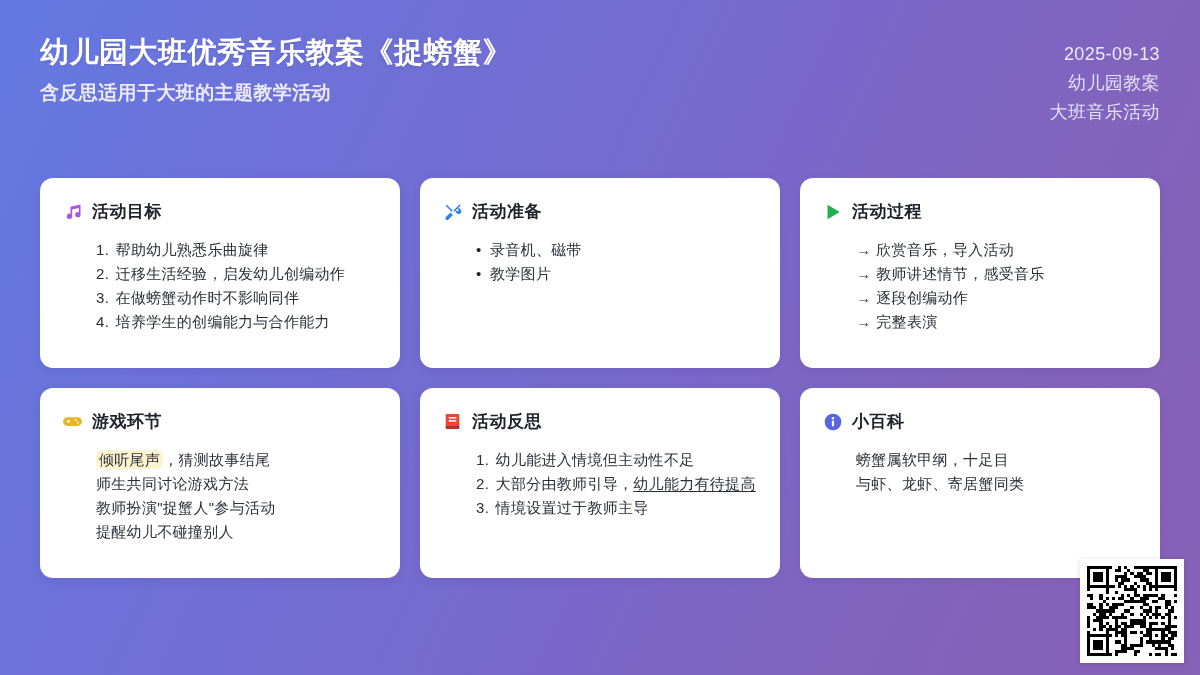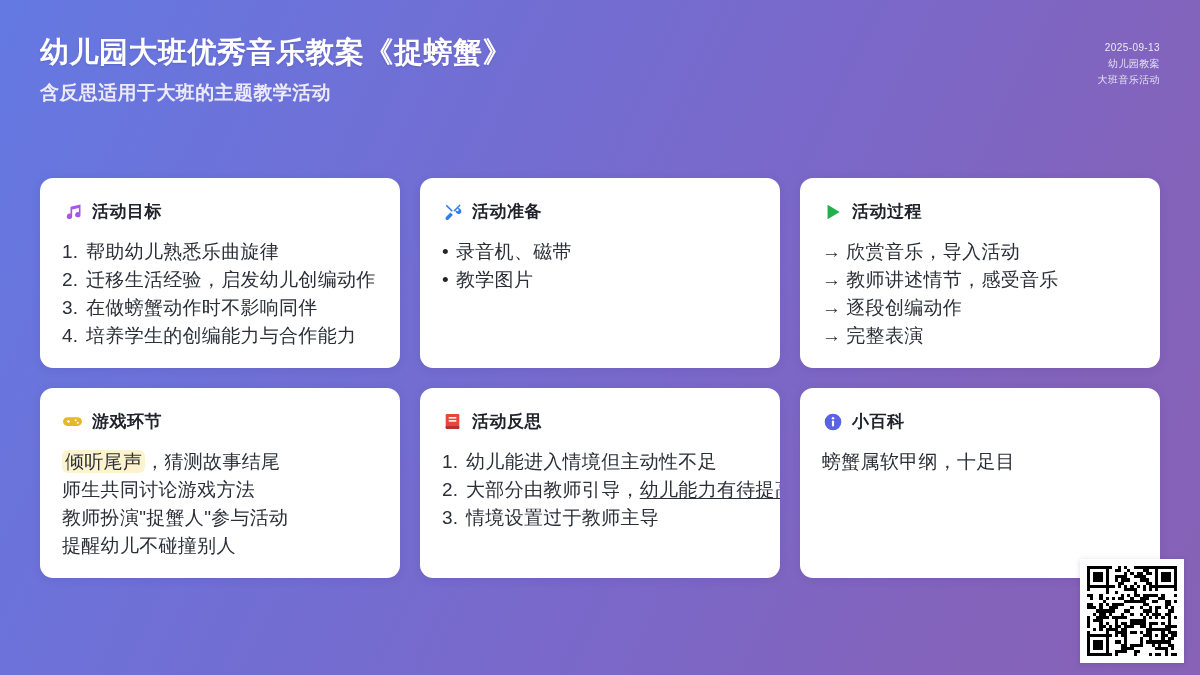--- a/index.html
+++ b/index.html
@@ -38,21 +38,21 @@
     margin-top:8px;
     letter-spacing:0.4px;
   }
   .header-right {
     position:absolute;
     right:40px; top:40px;
     text-align:right;
   }
   .meta-line {
     color:#e3e0f6;
-    font-size:10px;
+    font-size:18px;
     line-height:1.62;
     letter-spacing:0.4px;
   }
   .meta-line.meta-date { color:#eceaf9; }
 
   
   .grid {
     position:absolute;
     left:40px; top:178px;
     width:927px;
@@ -86,26 +86,27 @@
   .card-icon svg { display:block; }
   .card-title {
     font-size:17px;
     font-weight:600;
     color:#20232b;
     letter-spacing:0.5px;
   }
 
   .card-body { }
   .line {
-    font-size:19px;
+    font-size:15px;
     color:#2c2f38;
     line-height:1.0;
     padding:4.5px 0;
     letter-spacing:0.3px;
     white-space:nowrap;
+    margin-left:34px;
   }
   .line .num { color:#2c2f38; margin-right:2px; }
   .line .bullet {
     display:inline-block;
     width:14px;
     color:#22252d;
   }
   .line .arrow { margin-right:5px; color:#2c2f38; }
   .hl {
     background:#fdf3cf;
@@ -234,20 +235,21 @@
           <svg width="20" height="20" viewBox="0 0 24 24">
             <circle cx="12" cy="12" r="10" fill="#5a63e0"></circle>
             <circle cx="12" cy="7.4" r="1.5" fill="#fff"></circle>
             <rect x="10.7" y="10.2" width="2.6" height="7.2" rx="1.2" fill="#fff"></rect>
           </svg>
         </span>
         <span class="card-title">小百科</span>
       </div>
       <div class="card-body">
         <div class="line"><span>螃蟹属软甲纲，十足目</span></div>
+        <div class="line"><span>与虾、龙虾、寄居蟹同类</span></div>
       </div>
     </div>
   </div>
 
 <div class="qr-box">
   <svg viewBox="0 0 29 29" shape-rendering="crispEdges" aria-hidden="true">
     <rect width="29" height="29" fill="#ffffff"></rect>
     <g fill="#000000" id="qr-cells">
         <rect x="0" y="0" width="1" height="1"></rect>
         <rect x="1" y="0" width="1" height="1"></rect>

